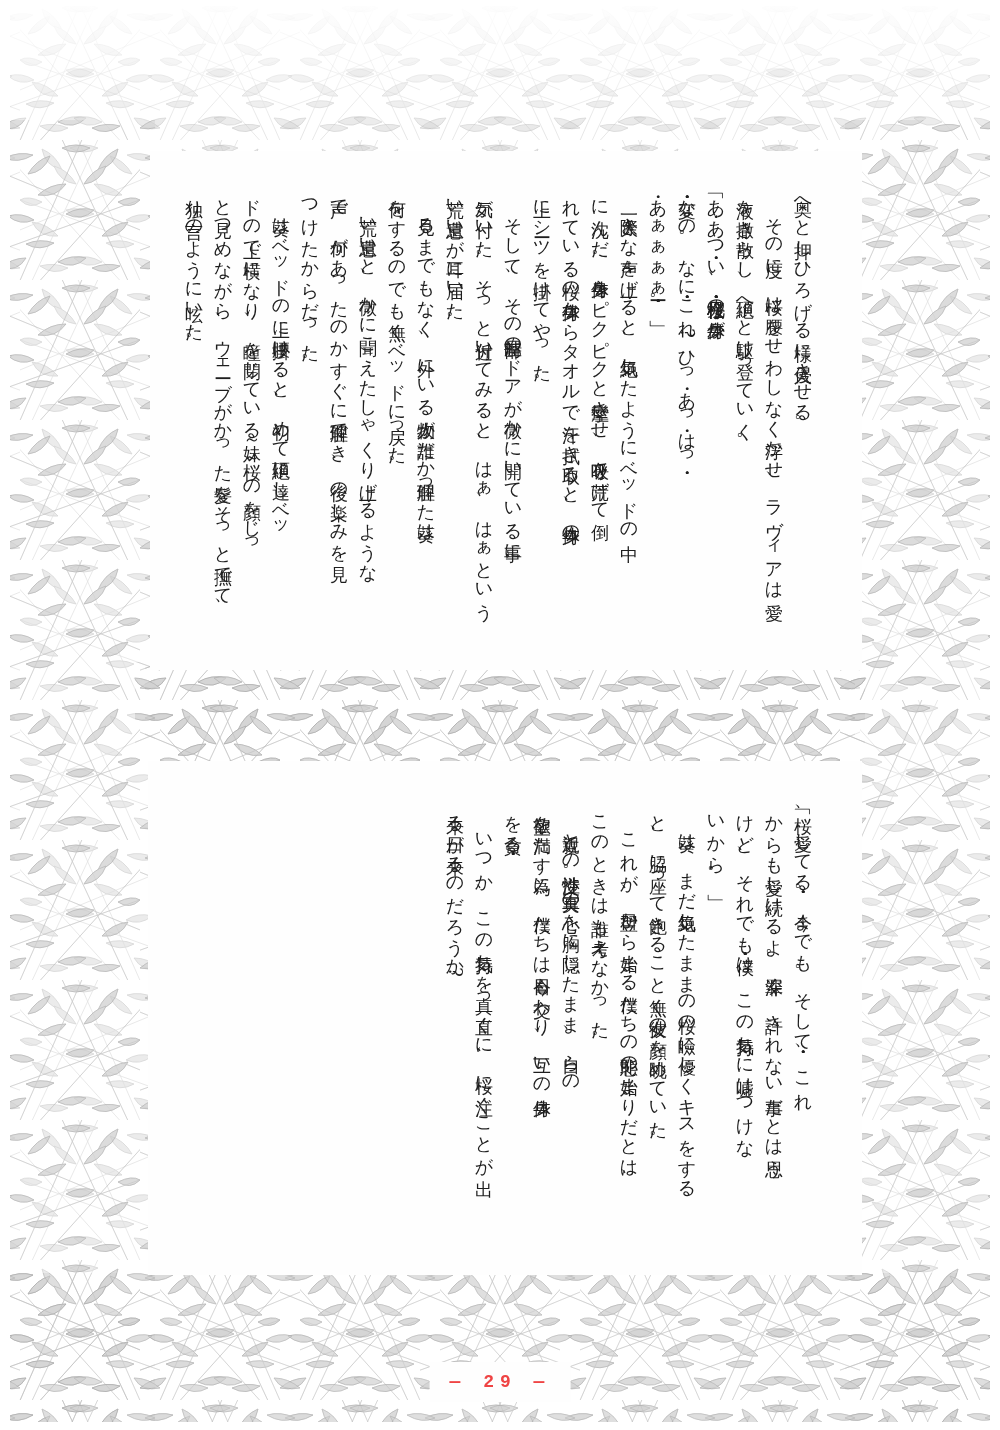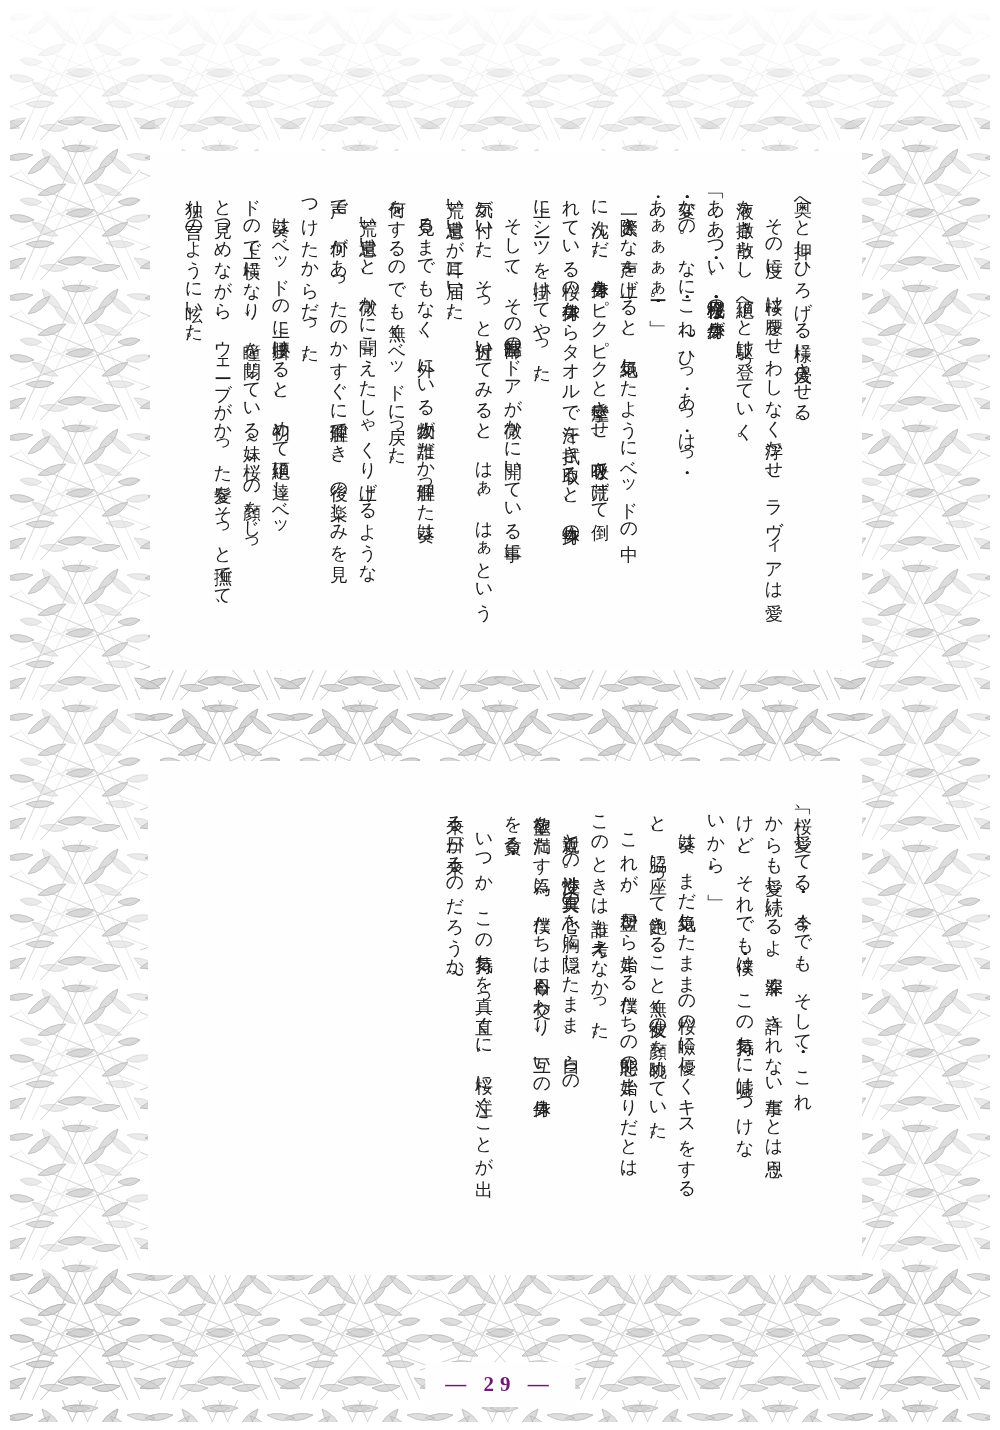--- a/index.html
+++ b/index.html
@@ -38,25 +38,25 @@
     color:var(--ink);
   }
   .box-lower .vtext{top:40px;height:478px;}
   .tcol{white-space:nowrap;}
   .pageno{
     position:absolute;
     left:50%;top:1362px;
     transform:translateX(-50%);
     background:#fefefe;
     padding:10px 20px;
-    font-family:Liberation Serif, serif;
+    font-family:Liberation Mono, monospace;
     font-weight:bold;
-    font-size:21px;
+    font-size:18px;
     letter-spacing:6px;
-    color:#701a75;
+    color:#ef4444;
     white-space:nowrap;
   }
 </style>
 </head>
 <body>
 
 <div class="page">
 
   <svg class="bg" viewBox="0 0 1000 1430" preserveAspectRatio="none" aria-hidden="true">
     <defs>

